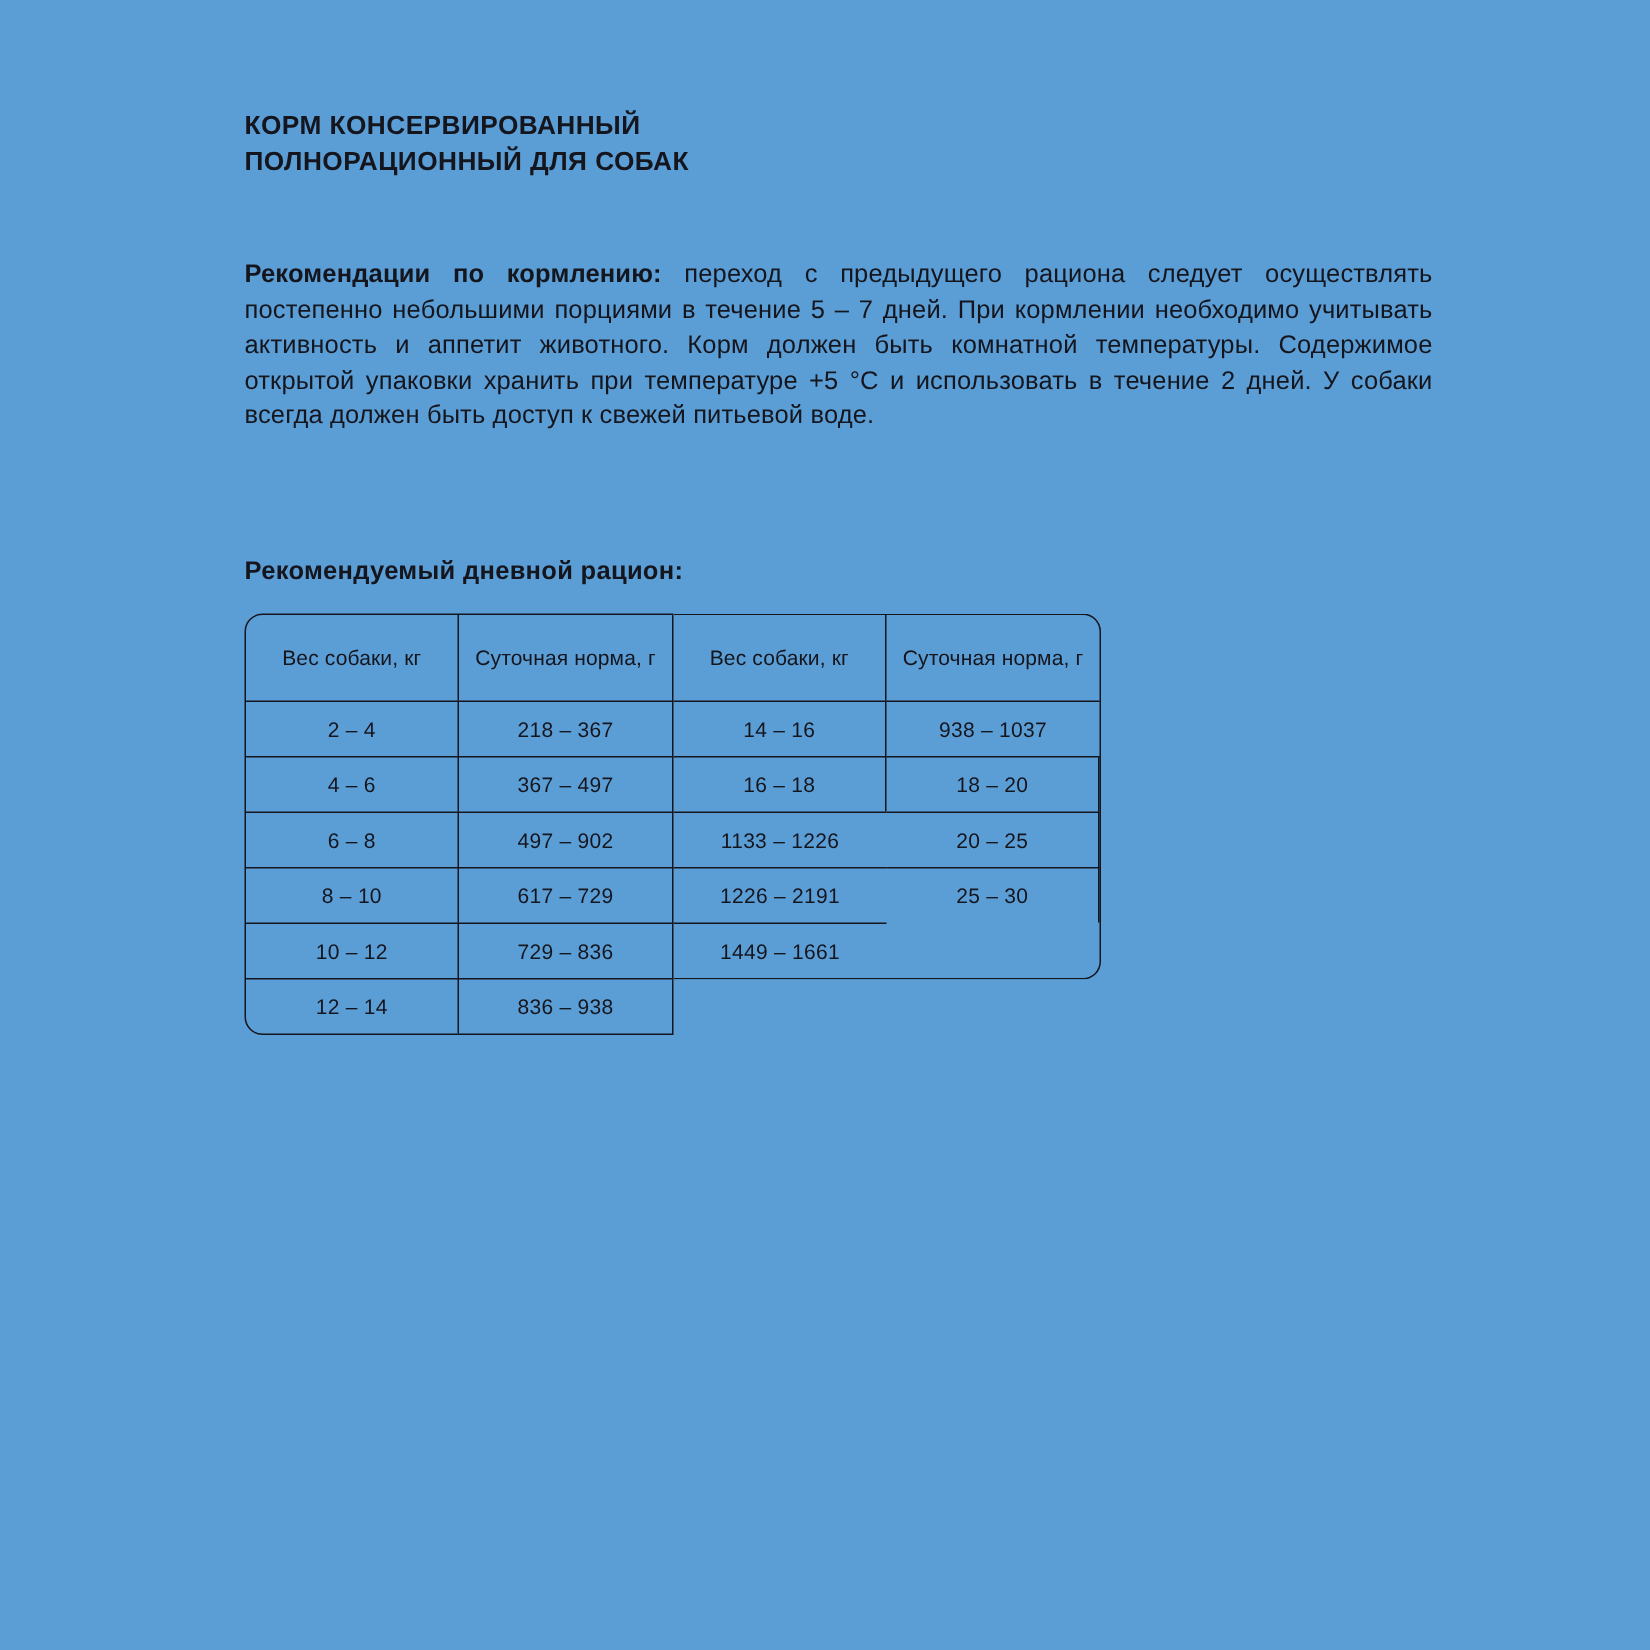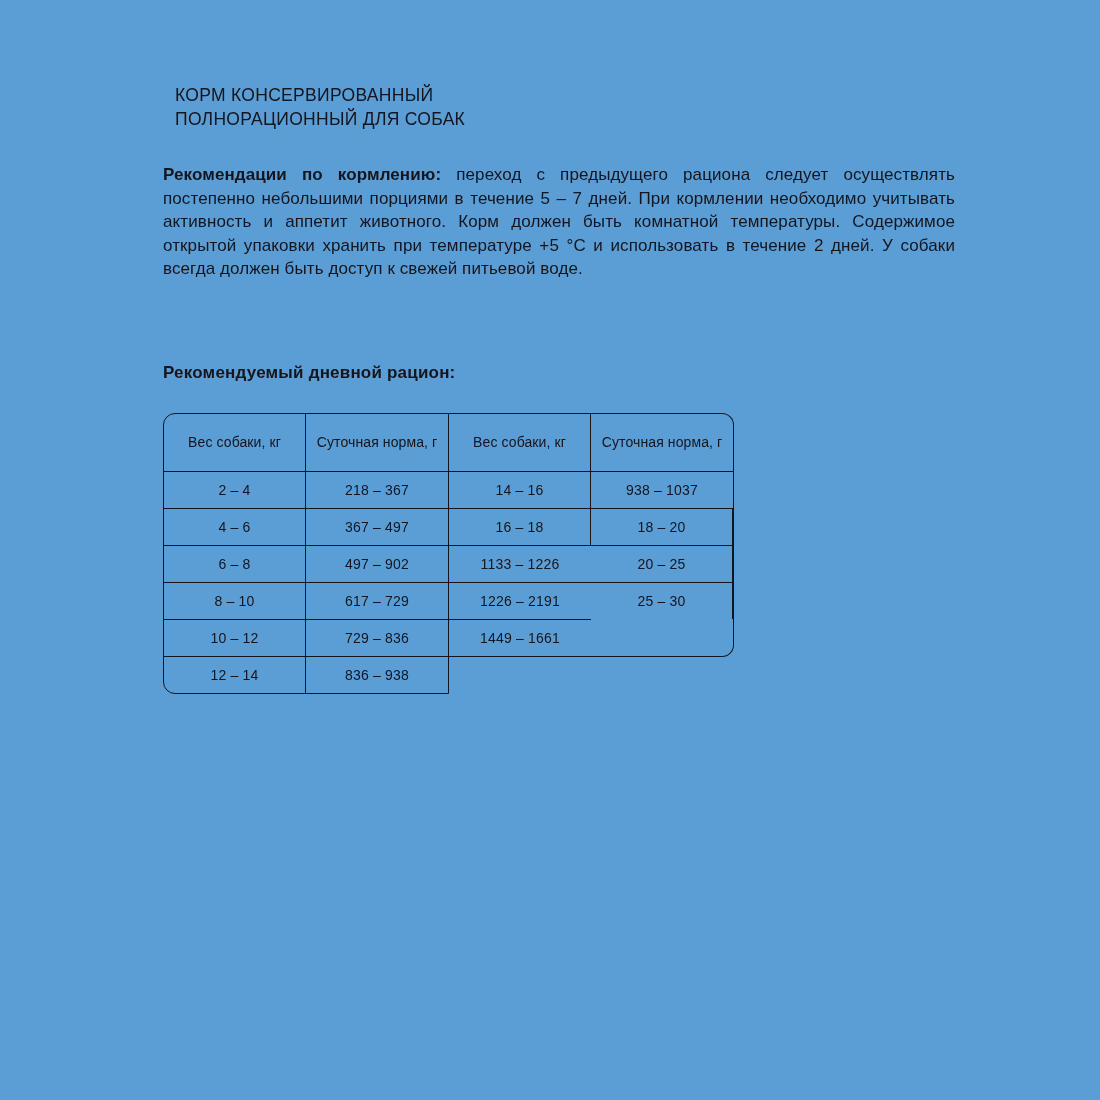--- a/index.html
+++ b/index.html
@@ -17,42 +17,42 @@
   .page{
     position:relative;
     width:1100px;height:1100px;
     box-sizing:border-box;
     padding:72px 145px 0 163px;
     background:var(--bg);
     overflow:hidden;
   }
   .product-title{
     font-size:17.5px;
-    font-weight:normal;
+    font-weight:bold;
     line-height:1.35;
     letter-spacing:.3px;
     text-transform:uppercase;
-    margin:12px;
+    margin:0;
   }
   .reco{
-    margin:32px 0 0 0;
+    margin:52px 0 0 0;
     font-size:17px;
     line-height:23.5px;
     text-align:justify;
     letter-spacing:.1px;
   }
   .reco strong{font-weight:bold;}
   .ration-title{
     margin:82px 0 0 0;
     font-size:17px;
     font-weight:bold;
     letter-spacing:.2px;
   }
   .table-wrap{
-    margin-top:30px;
+    margin-top:18px;
     display:flex;
     align-items:flex-start;
   }
   .subtable{
     display:grid;
     grid-template-columns:142px 142px;
     border:1.5px solid var(--ink);
     background:transparent;
   }
   .subtable.left{

